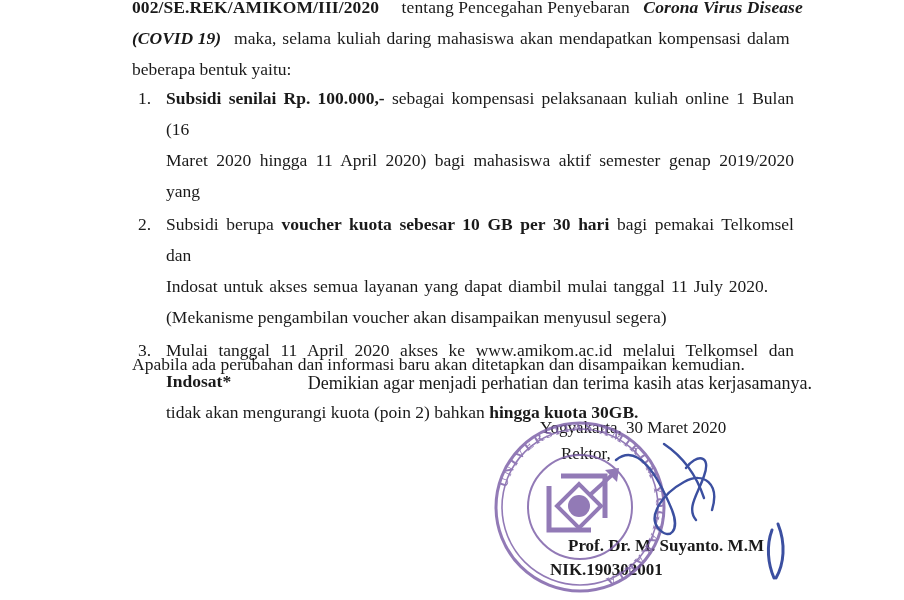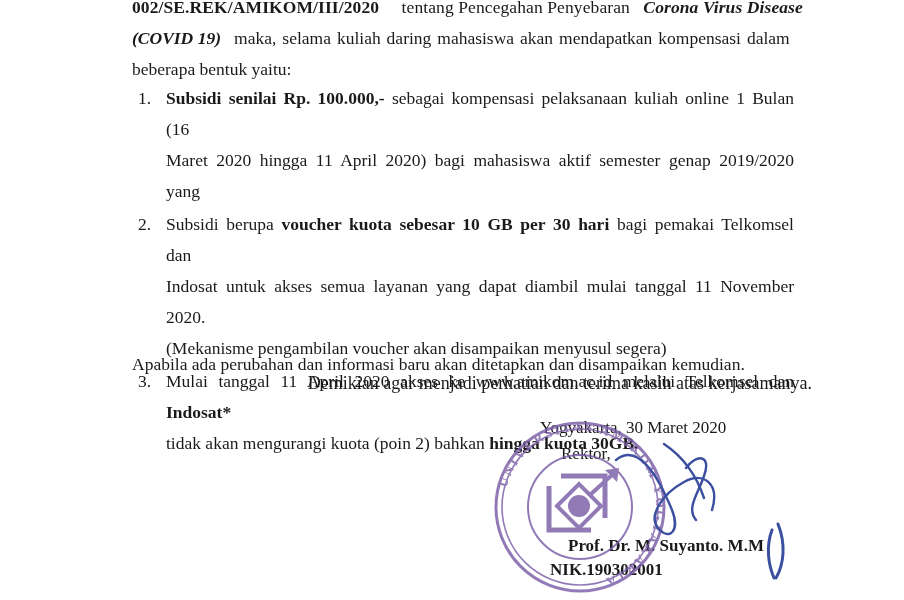--- a/index.html
+++ b/index.html
@@ -177,21 +177,21 @@
         <span class="line ws3">Maret 2020 hingga 11 April 2020) bagi mahasiswa aktif  semester genap 2019/2020 yang</span>
       </div>
     </div>
 
     <div class="item">
       <span class="num">2.</span>
       <div class="txt">
         <span class="line ws1">
           <span>Subsidi berupa </span><span class="b">voucher kuota sebesar 10 GB per 30 hari</span><span> bagi pemakai Telkomsel dan</span>
         </span>
-        <span class="line ws1">Indosat untuk akses semua layanan yang dapat diambil mulai tanggal 11 November 2020.</span>
+        <span class="line ws1">Indosat untuk akses semua layanan yang dapat diambil mulai tanggal 11 July 2020.</span>
         <span class="line">(Mekanisme pengambilan voucher akan disampaikan menyusul segera)</span>
       </div>
     </div>
 
     <div class="item">
       <span class="num">3.</span>
       <div class="txt">
         <span class="line ws3">
           <span>Mulai tanggal 11 April 2020 akses ke www.amikom.ac.id melalui Telkomsel dan </span><span class="b">Indosat*</span>
         </span>

